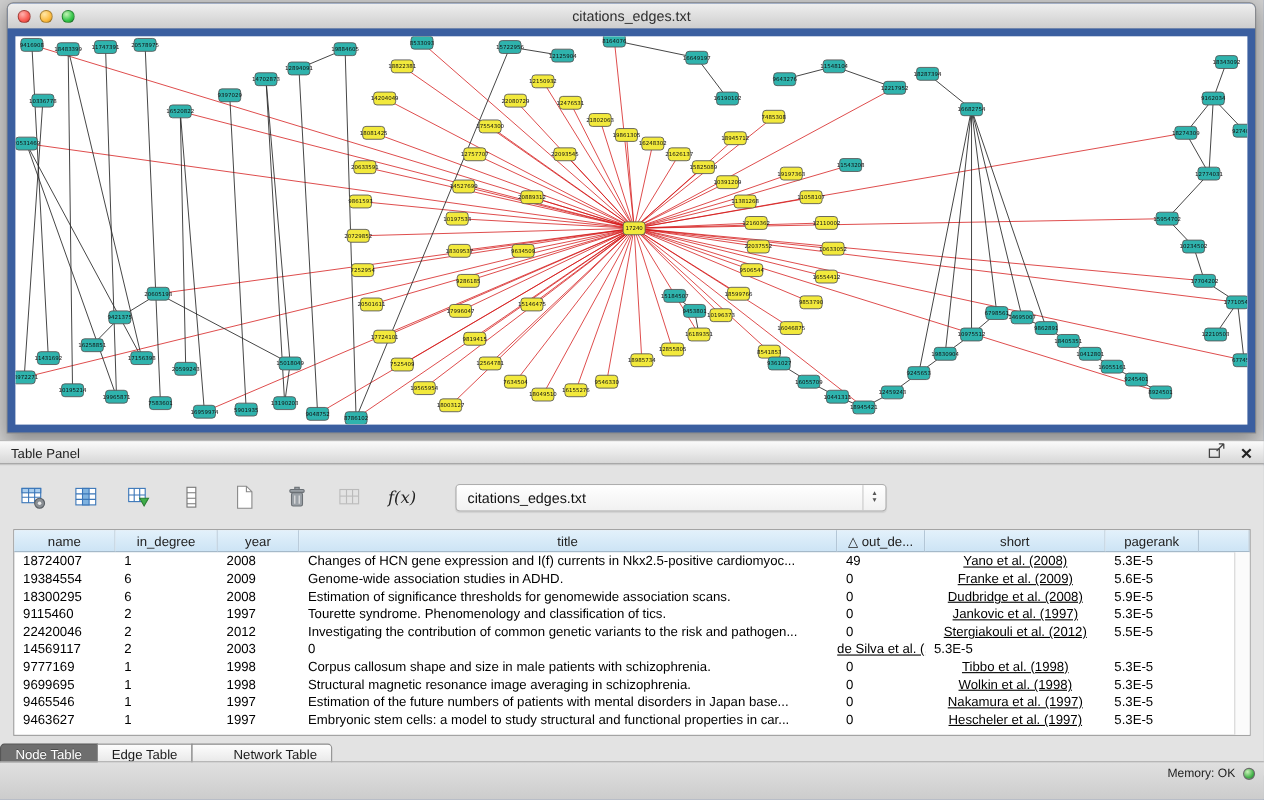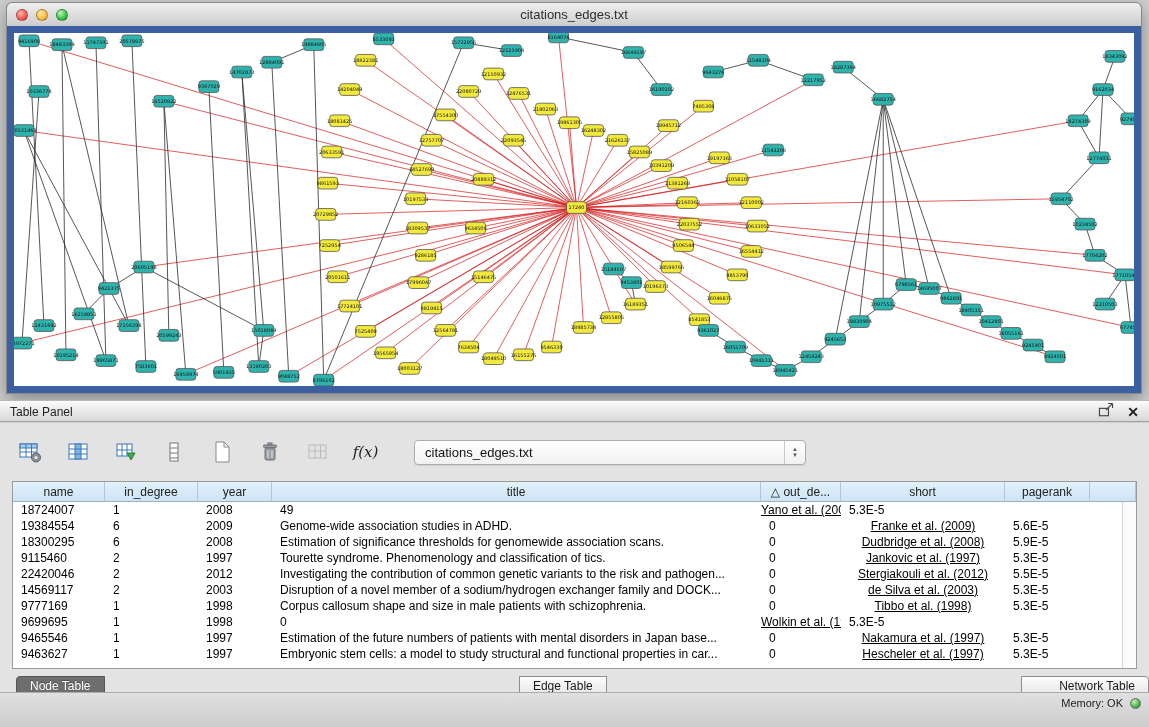--- a/index.html
+++ b/index.html
@@ -41,21 +41,21 @@
 
   .table-area{position:absolute;left:12px;right:12px;top:58px;height:188px;background:#fff;border:1px solid #9b9b9b;box-sizing:border-box;}
   .grid-row{display:grid;grid-template-columns:92px 93px 74px 489px 80px 164px 85px 1fr;}
   .th{height:20px;line-height:20px;font-size:12px;color:#222;text-align:center;background:linear-gradient(#e3f1fb,#cde4f5);
       border-right:1px solid #b3c6d6;border-bottom:1px solid #9cb2c4;overflow:hidden;white-space:nowrap;box-sizing:border-box;}
   .tr{height:16px;}
   .td{font-size:12px;color:#000;line-height:16px;white-space:nowrap;overflow:hidden;padding-left:8px;box-sizing:border-box;}
   .td.c5{text-align:center;padding-left:0;text-decoration:underline;}
   .vscroll{position:absolute;top:20px;bottom:0;right:0;width:13px;background:#fbfbfb;border-left:1px solid #d5d5d5;}
 
-  .tabs{position:absolute;left:16px;right:0;bottom:8px;display:flex;justify-content:space-between;}
+  .tabs{position:absolute;left:0;right:0;bottom:8px;display:flex;justify-content:flex-start;}
   .tab{height:21px;line-height:19px;padding:0 13px;font-size:12px;color:#1a1a1a;border:1px solid #8f8f8f;
        background:linear-gradient(#fdfdfd,#e4e4e4);margin-left:-1px;box-sizing:border-box;}
   .tab:first-child{border-radius:4px 0 0 4px;margin-left:0;}
   .tab:last-child{border-radius:0 4px 4px 0;padding-left:37px;}
   .tab.sel{background:#6e6e6e;color:#ffffff;border-color:#565656;text-shadow:0 -1px 0 rgba(0,0,0,.3);}
 
   .statusbar{position:absolute;left:0;right:0;bottom:0;height:35px;background:linear-gradient(#e0e0e0,#cccccc);
              border-top:1px solid #ababab;box-sizing:border-box;}
   .mem{position:absolute;right:26px;top:4px;font-size:11px;color:#222;}
   .memdot{position:absolute;right:8px;top:5px;width:11px;height:11px;border-radius:50%;border:1px solid #6a6a6a;
@@ -829,20 +829,21 @@
           <div class="th">△ out_de...</div>
           <div class="th">short</div>
           <div class="th">pagerank</div>
           <div class="th"></div>
         </div>
       <div id="table-rows">
           <div class="grid-row tr">
             <div class="td c0">18724007</div>
             <div class="td c1">1</div>
             <div class="td c2">2008</div>
+            <div class="td c3">Changes of HCN gene expression and I(f) currents in Nkx2.5-positive cardiomyoc...</div>
             <div class="td c4">49</div>
             <div class="td c5">Yano et al. (2008)</div>
             <div class="td c6">5.3E-5</div>
           </div>
           <div class="grid-row tr">
             <div class="td c0">19384554</div>
             <div class="td c1">6</div>
             <div class="td c2">2009</div>
             <div class="td c3">Genome-wide association studies in ADHD.</div>
             <div class="td c4">0</div>
@@ -873,38 +874,38 @@
             <div class="td c2">2012</div>
             <div class="td c3">Investigating the contribution of common genetic variants to the risk and pathogen...</div>
             <div class="td c4">0</div>
             <div class="td c5">Stergiakouli et al. (2012)</div>
             <div class="td c6">5.5E-5</div>
           </div>
           <div class="grid-row tr">
             <div class="td c0">14569117</div>
             <div class="td c1">2</div>
             <div class="td c2">2003</div>
-            <div class="td c3">Disruption of a novel member of a sodium/hydrogen exchanger family and DOCK...</div>
             <div class="td c4">0</div>
             <div class="td c5">de Silva et al. (2003)</div>
             <div class="td c6">5.3E-5</div>
           </div>
           <div class="grid-row tr">
             <div class="td c0">9777169</div>
             <div class="td c1">1</div>
             <div class="td c2">1998</div>
             <div class="td c3">Corpus callosum shape and size in male patients with schizophrenia.</div>
             <div class="td c4">0</div>
             <div class="td c5">Tibbo et al. (1998)</div>
             <div class="td c6">5.3E-5</div>
           </div>
           <div class="grid-row tr">
             <div class="td c0">9699695</div>
             <div class="td c1">1</div>
             <div class="td c2">1998</div>
+            <div class="td c3">Structural magnetic resonance image averaging in schizophrenia.</div>
             <div class="td c4">0</div>
             <div class="td c5">Wolkin et al. (1998)</div>
             <div class="td c6">5.3E-5</div>
           </div>
           <div class="grid-row tr">
             <div class="td c0">9465546</div>
             <div class="td c1">1</div>
             <div class="td c2">1997</div>
             <div class="td c3">Estimation of the future numbers of patients with mental disorders in Japan base...</div>
             <div class="td c4">0</div>

